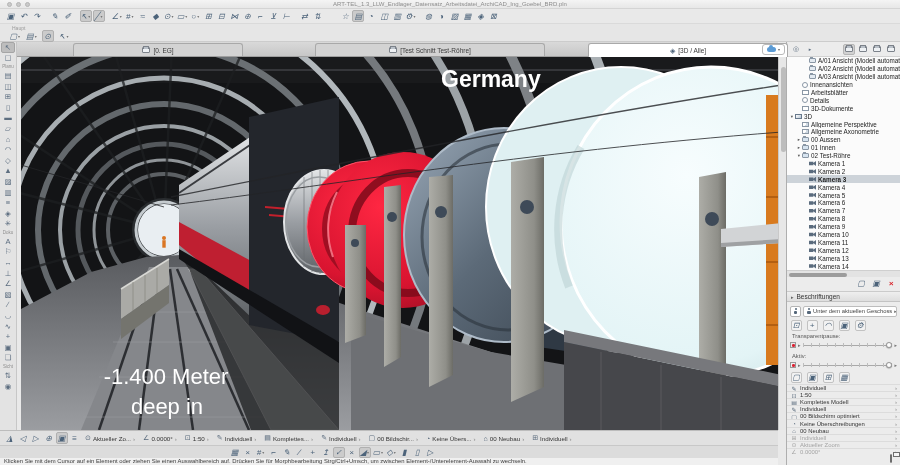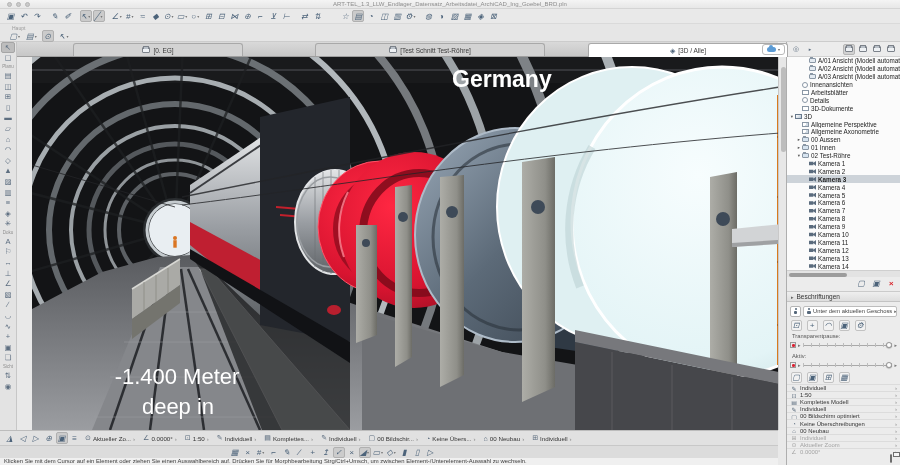--- a/index.html
+++ b/index.html
@@ -31,21 +31,21 @@
 .cloud-ic::before{content:"";position:absolute;left:2px;top:-2.5px;width:4px;height:4px;border-radius:50%;background:#5b9bd5}
 .cloudbtn i{font-style:normal;font-size:4px;color:#666}
 
 .toolbox{position:absolute;left:0;top:42px;width:17px;height:388px;background:#e3e3e3;border-right:1px solid #c7c7c7;display:flex;flex-direction:column;align-items:center;overflow:hidden}
 .tool{width:14px;height:10.6px;display:flex;align-items:center;justify-content:center;font-size:7.5px;color:#5d6e80;flex:0 0 auto}
 .tool i{font-style:normal}
 .tool em{font-style:normal;font-size:4.5px;color:#8f8f8f}
 .tool.sel{background:#bdbdbd;border:1px solid #a5a5a5;border-radius:2px}
 .tool.lbl{height:7px}
 
-.viewport{position:absolute;left:32px;top:57px;width:761px;height:373px;background:#101113}
+.viewport{position:absolute;left:21px;top:57px;width:761px;height:373px;background:#101113}
 .vscroll{position:absolute;left:778px;top:57px;width:8px;height:373px;background:#e7e7e7;border-left:1px solid #c9c9c9}
 .vthumb{position:absolute;left:1.5px;top:10px;width:5px;height:85px;background:#bdbdbd;border-radius:3px}
 
 .sidebar{position:absolute;left:786px;top:42px;width:114px;height:423px;background:#ececec;border-left:1px solid #aeaeae}
 .nav-header{position:absolute;left:0;top:0;right:0;height:15px;border-bottom:1px solid #d2d2d2;display:flex;align-items:center;padding:0 3px;gap:2px}
 .nav-header .spacer{flex:1}
 .mini-btn{width:12px;height:11px;border:1px solid transparent;border-radius:2px;display:flex;align-items:center;justify-content:center;color:#5d6e80;font-size:7px}
 .mini-btn.active{background:#d2d2d2;border-color:#b5b5b5}
 .tree{position:absolute;top:15px;left:0;right:0;height:213px;background:#fbfbfb;overflow:hidden}
 .trow{display:flex;align-items:center;height:7.9px;font-size:6.3px;color:#222;white-space:nowrap;overflow:hidden}

